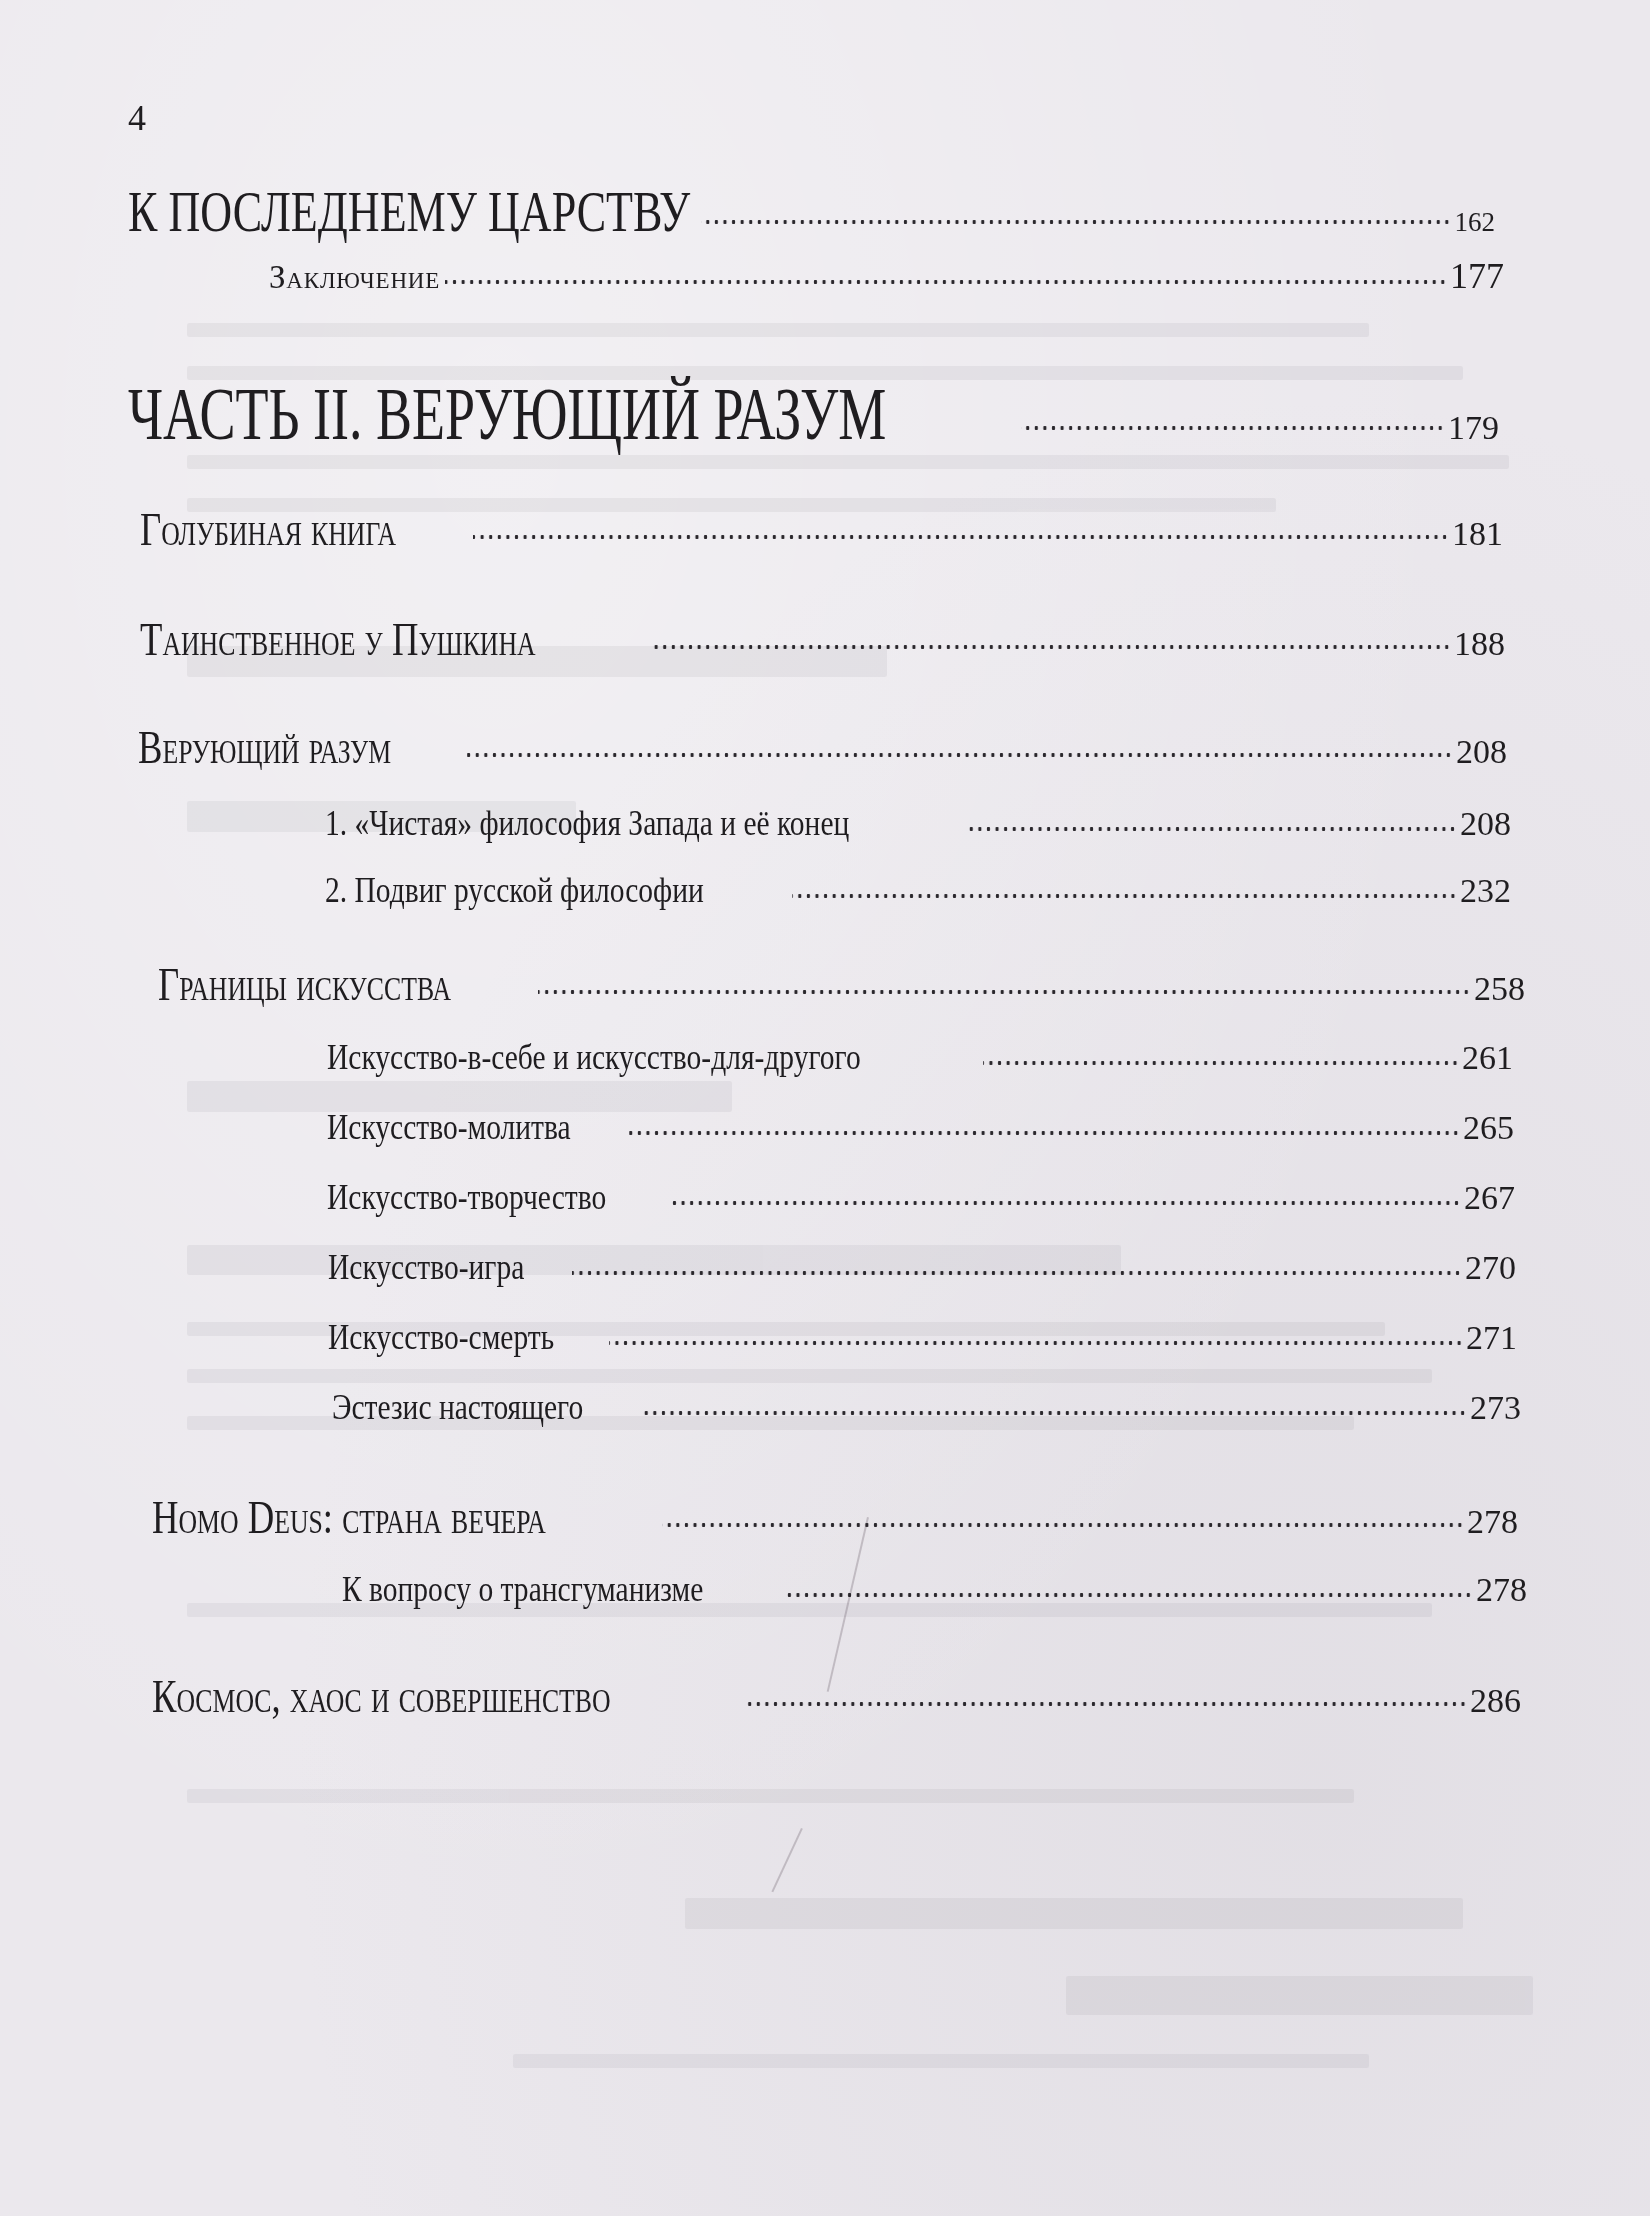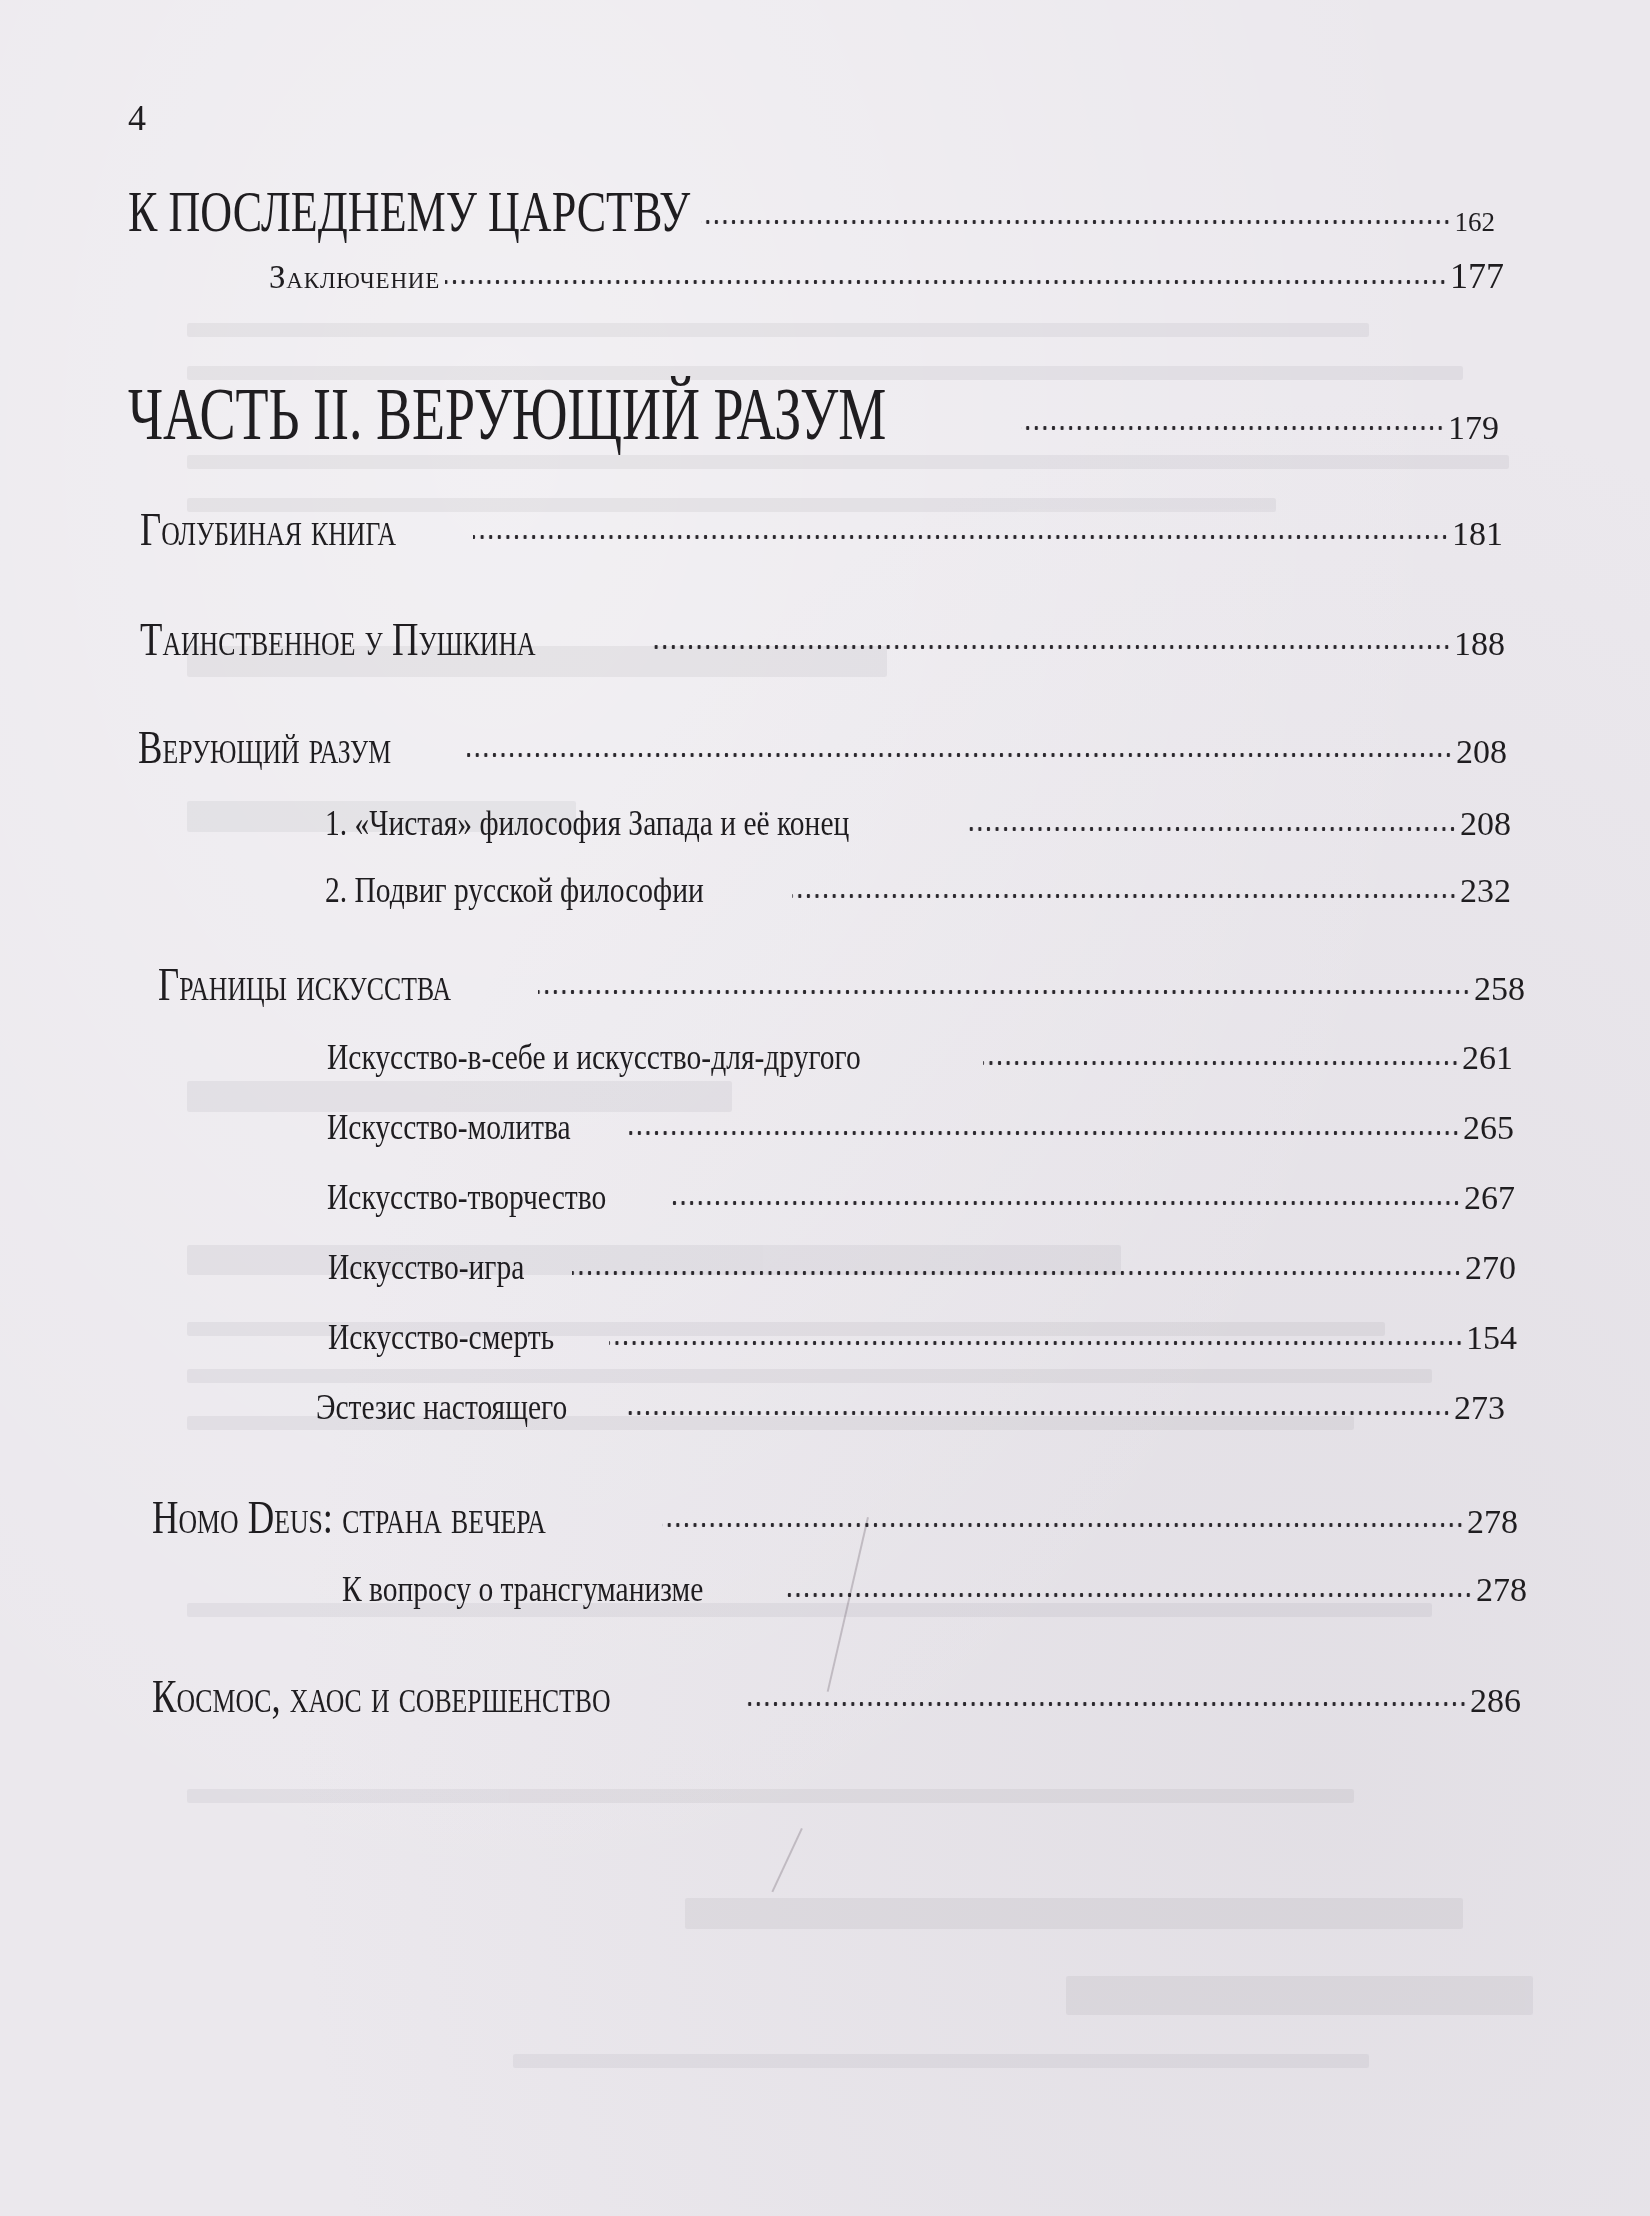--- a/index.html
+++ b/index.html
@@ -257,24 +257,24 @@
 
     <div class="entry lvl-sub" style="left:328px;top:1243px;width:1188px;">
       <span class="title">Искусство-игра</span>
       <span class="leader"></span>
       <span class="page">270</span>
     </div>
 
     <div class="entry lvl-sub" style="left:328px;top:1313px;width:1189px;">
       <span class="title">Искусство-смерть</span>
       <span class="leader"></span>
-      <span class="page">154</span>
-    </div>
-
-    <div class="entry lvl-sub" style="left:316px;top:1383px;width:1189px;">
+      <span class="page">271</span>
+    </div>
+
+    <div class="entry lvl-sub" style="left:332px;top:1383px;width:1189px;">
       <span class="title">Эстезис настоящего</span>
       <span class="leader"></span>
       <span class="page">273</span>
     </div>
 
     <div class="entry lvl-chapter" style="left:152px;top:1486px;width:1366px;">
       <span class="title">Homo Deus: страна вечера</span>
       <span class="leader"></span>
       <span class="page">278</span>
     </div>

